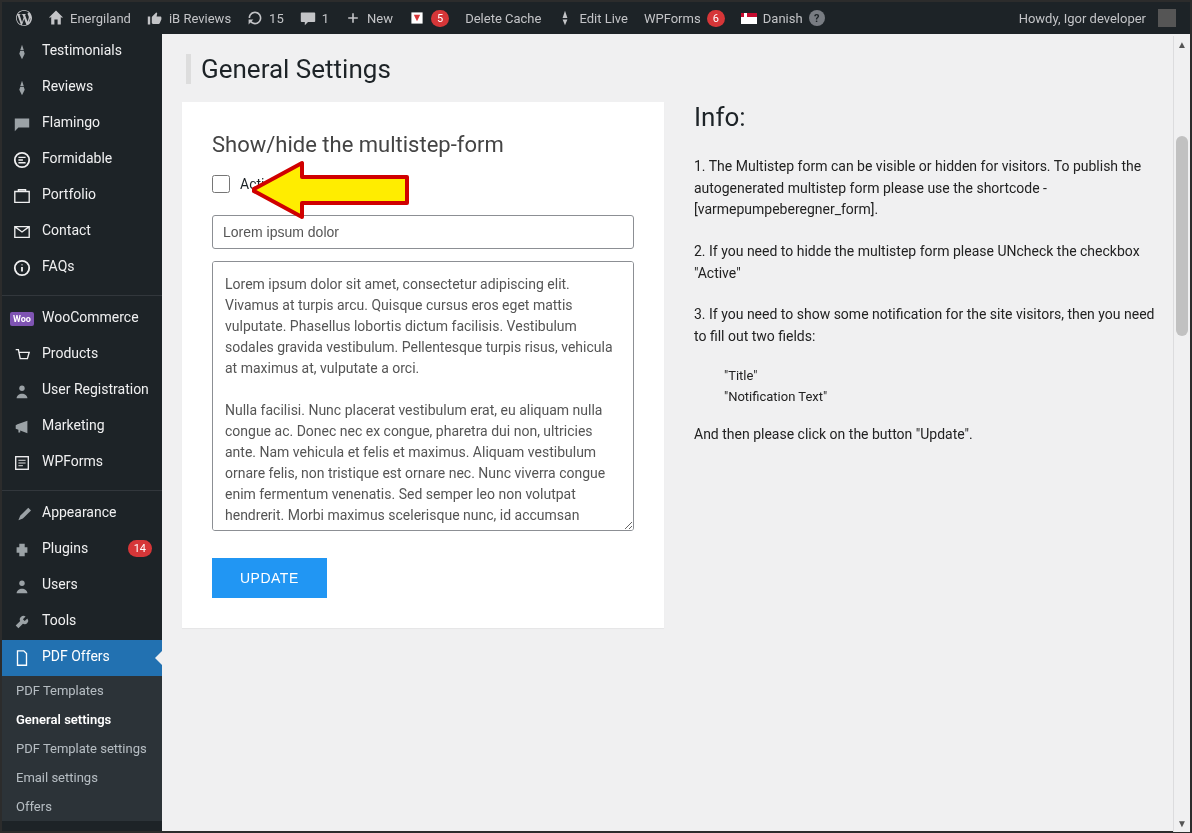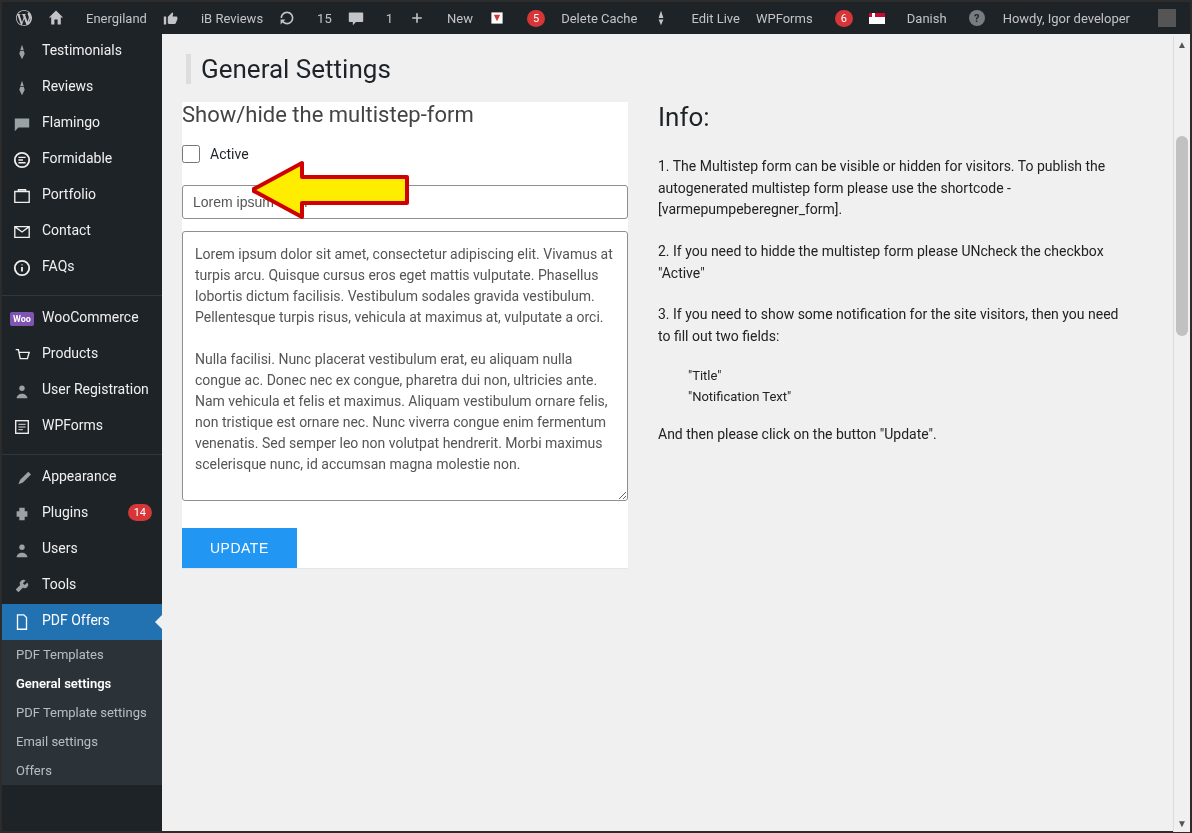--- a/index.html
+++ b/index.html
@@ -1,21 +1,21 @@
 <!DOCTYPE html>
 <html><head>
 <meta charset="utf-8">
 <style>
 * { margin: 0; padding: 0; box-sizing: border-box; }
 body { font-family: -apple-system, BlinkMacSystemFont, "Segoe UI", Roboto, sans-serif; font-size: 13px; color: #3c434a; background: #f0f0f1; overflow: hidden; }
 .app { display: flex; flex-direction: column; width: 1192px; height: 833px; position: relative; border: 2px solid #2c2c2c; }
 
 
 .adminbar { background: #1d2327; color: #c3c4c7; height: 32px; display: flex; align-items: center; padding: 0 6px; font-size: 13px; }
-.adminbar .ab-item { display: flex; align-items: center; padding: 0 8px; height: 32px; cursor: pointer; gap: 22px; }
+.adminbar .ab-item { display: flex; align-items: center; padding: 0 8px; height: 32px; cursor: pointer; gap: 6px; }
 .adminbar .spacer { flex: 1; }
 .adminbar .badge { background: #d63638; color: #fff; border-radius: 9px; padding: 0 6px; font-size: 11px; line-height: 17px; min-width: 18px; text-align: center; }
 .adminbar svg { width: 16px; height: 16px; fill: #c3c4c7; }
 .adminbar .avatar { width: 18px; height: 18px; background: #555; margin-left: 6px; }
 .adminbar .flag { width: 16px; height: 11px; background: linear-gradient(to bottom, #c60c30 50%, #fff 50%); position: relative; }
 .adminbar .flag::after { content: ""; position: absolute; left: 3px; top: 0; width: 3px; height: 11px; background: #fff; }
 .adminbar .flag::before { content: ""; position: absolute; left: 0; top: 4px; width: 16px; height: 3px; background: #fff; }
 .help-icon { width: 16px; height: 16px; border-radius: 50%; background: #787c82; color: #1d2327; display: flex; align-items: center; justify-content: center; font-size: 11px; font-weight: bold; }
 
 
@@ -33,21 +33,21 @@
 .sidebar .submenu { background: #2c3338; }
 .sidebar .submenu .sub-item { padding: 7px 14px; cursor: pointer; color: rgba(240,246,252,0.7); font-size: 13px; }
 .sidebar .submenu .sub-item.current { color: #fff; font-weight: 600; }
 .sidebar .separator { height: 5px; border-bottom: 1px solid #32373c; margin: 5px 0; }
 .woo-badge { background: #7f54b3; color: #fff; font-size: 9px; font-weight: bold; padding: 2px 3px; border-radius: 2px; }
 
 
 .content { flex: 1; padding: 20px 20px 20px 20px; overflow-y: auto; background: #f0f0f1; position: relative; }
 .page-title { font-size: 26px; font-weight: 400; color: #1d2327; margin: 0 0 18px 4px; padding-left: 10px; border-left: 5px solid #ddd; }
 .cols { display: flex; gap: 30px; align-items: flex-start; }
-.card { background: #fff; width: 446px; box-shadow: 0 1px 1px rgba(0,0,0,0.04); }
+.card { background: #fff; padding: 30px; width: 482px; box-shadow: 0 1px 1px rgba(0,0,0,0.04); }
 .card h2 { font-size: 22px; font-weight: 400; color: #444; margin-bottom: 18px; }
 .checkbox-row { display: flex; align-items: center; gap: 10px; margin-bottom: 22px; position: relative; }
 .checkbox-row input[type=checkbox] { width: 18px; height: 18px; border: 1px solid #8c8f94; border-radius: 3px; cursor: pointer; }
 .checkbox-row label { font-size: 14px; color: #1d2327; cursor: pointer; }
 .text-input { width: 100%; border: 1px solid #8c8f94; border-radius: 3px; padding: 8px 10px; font-size: 14px; margin-bottom: 12px; color: #555; }
 .textarea { width: 100%; border: 1px solid #8c8f94; border-radius: 3px; padding: 12px; font-size: 14px; min-height: 270px; resize: both; font-family: inherit; color: #555; line-height: 1.5; }
 .btn-update { background: #2196f3; color: #fff; border: none; padding: 12px 28px; font-size: 14px; font-weight: 500; cursor: pointer; margin-top: 24px; letter-spacing: 0.5px; }
 
 .info-col { flex: 1; padding-top: 0; max-width: 465px; color: #222; }
 .info-col h2 { font-size: 26px; font-weight: 400; margin-bottom: 24px; color: #1d2327; }
@@ -216,20 +216,28 @@
           <span>Products</span>
         </div>
       <div class="menu-item">
           <span class="menu-icon">
             <svg viewBox="0 0 20 20">
               <circle cx="10" cy="7" r="3"></circle>
               <path d="M4 18c0-3 3-5 6-5s6 2 6 5"></path>
             </svg>
           </span>
           <span>User Registration</span>
+        </div>
+      <div class="menu-item">
+          <span class="menu-icon">
+            <svg viewBox="0 0 20 20">
+              <path d="M3 8v4l3 1v3h2v-2l8 3V3L5 7z"></path>
+            </svg>
+          </span>
+          <span>Marketing</span>
         </div>
       <div class="menu-item">
           <span class="menu-icon">
             <svg viewBox="0 0 20 20">
               <rect x="3" y="3" width="14" height="14" fill="none" stroke="currentColor" stroke-width="1.5"></rect>
               <path d="M6 7h8M6 10h8M6 13h5" stroke="currentColor"></path>
             </svg>
           </span>
           <span>WPForms</span>
         </div>

